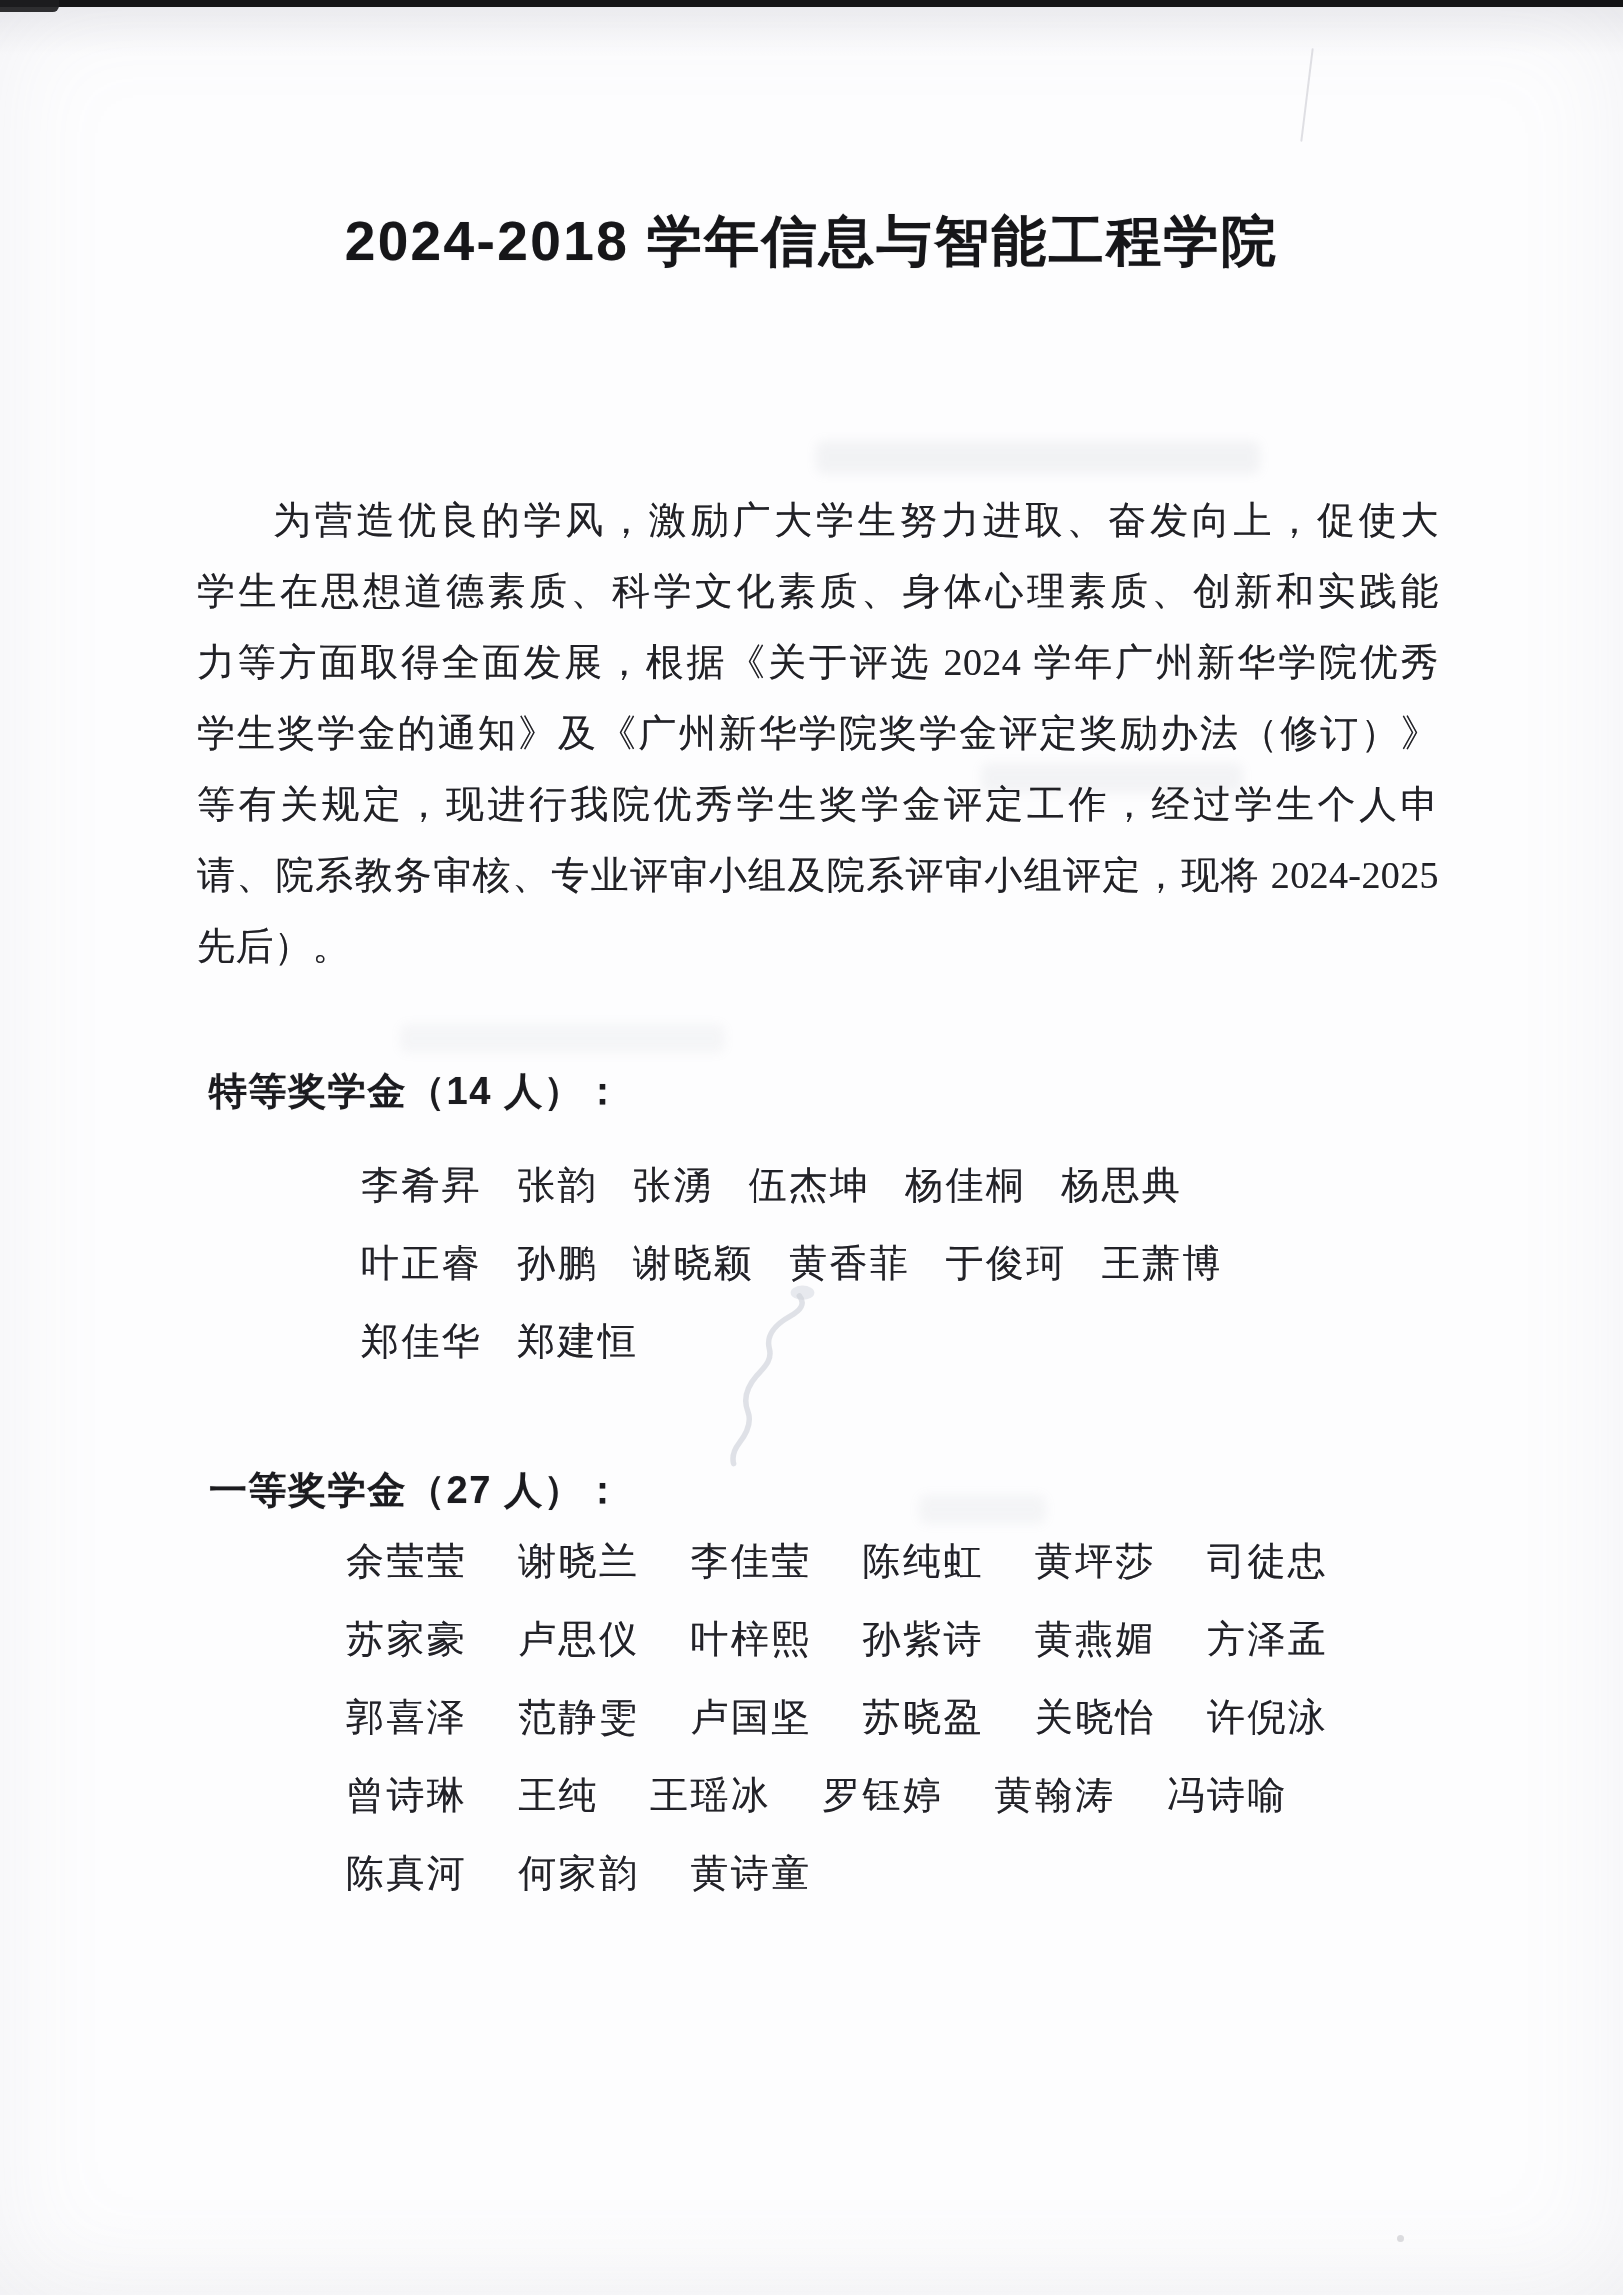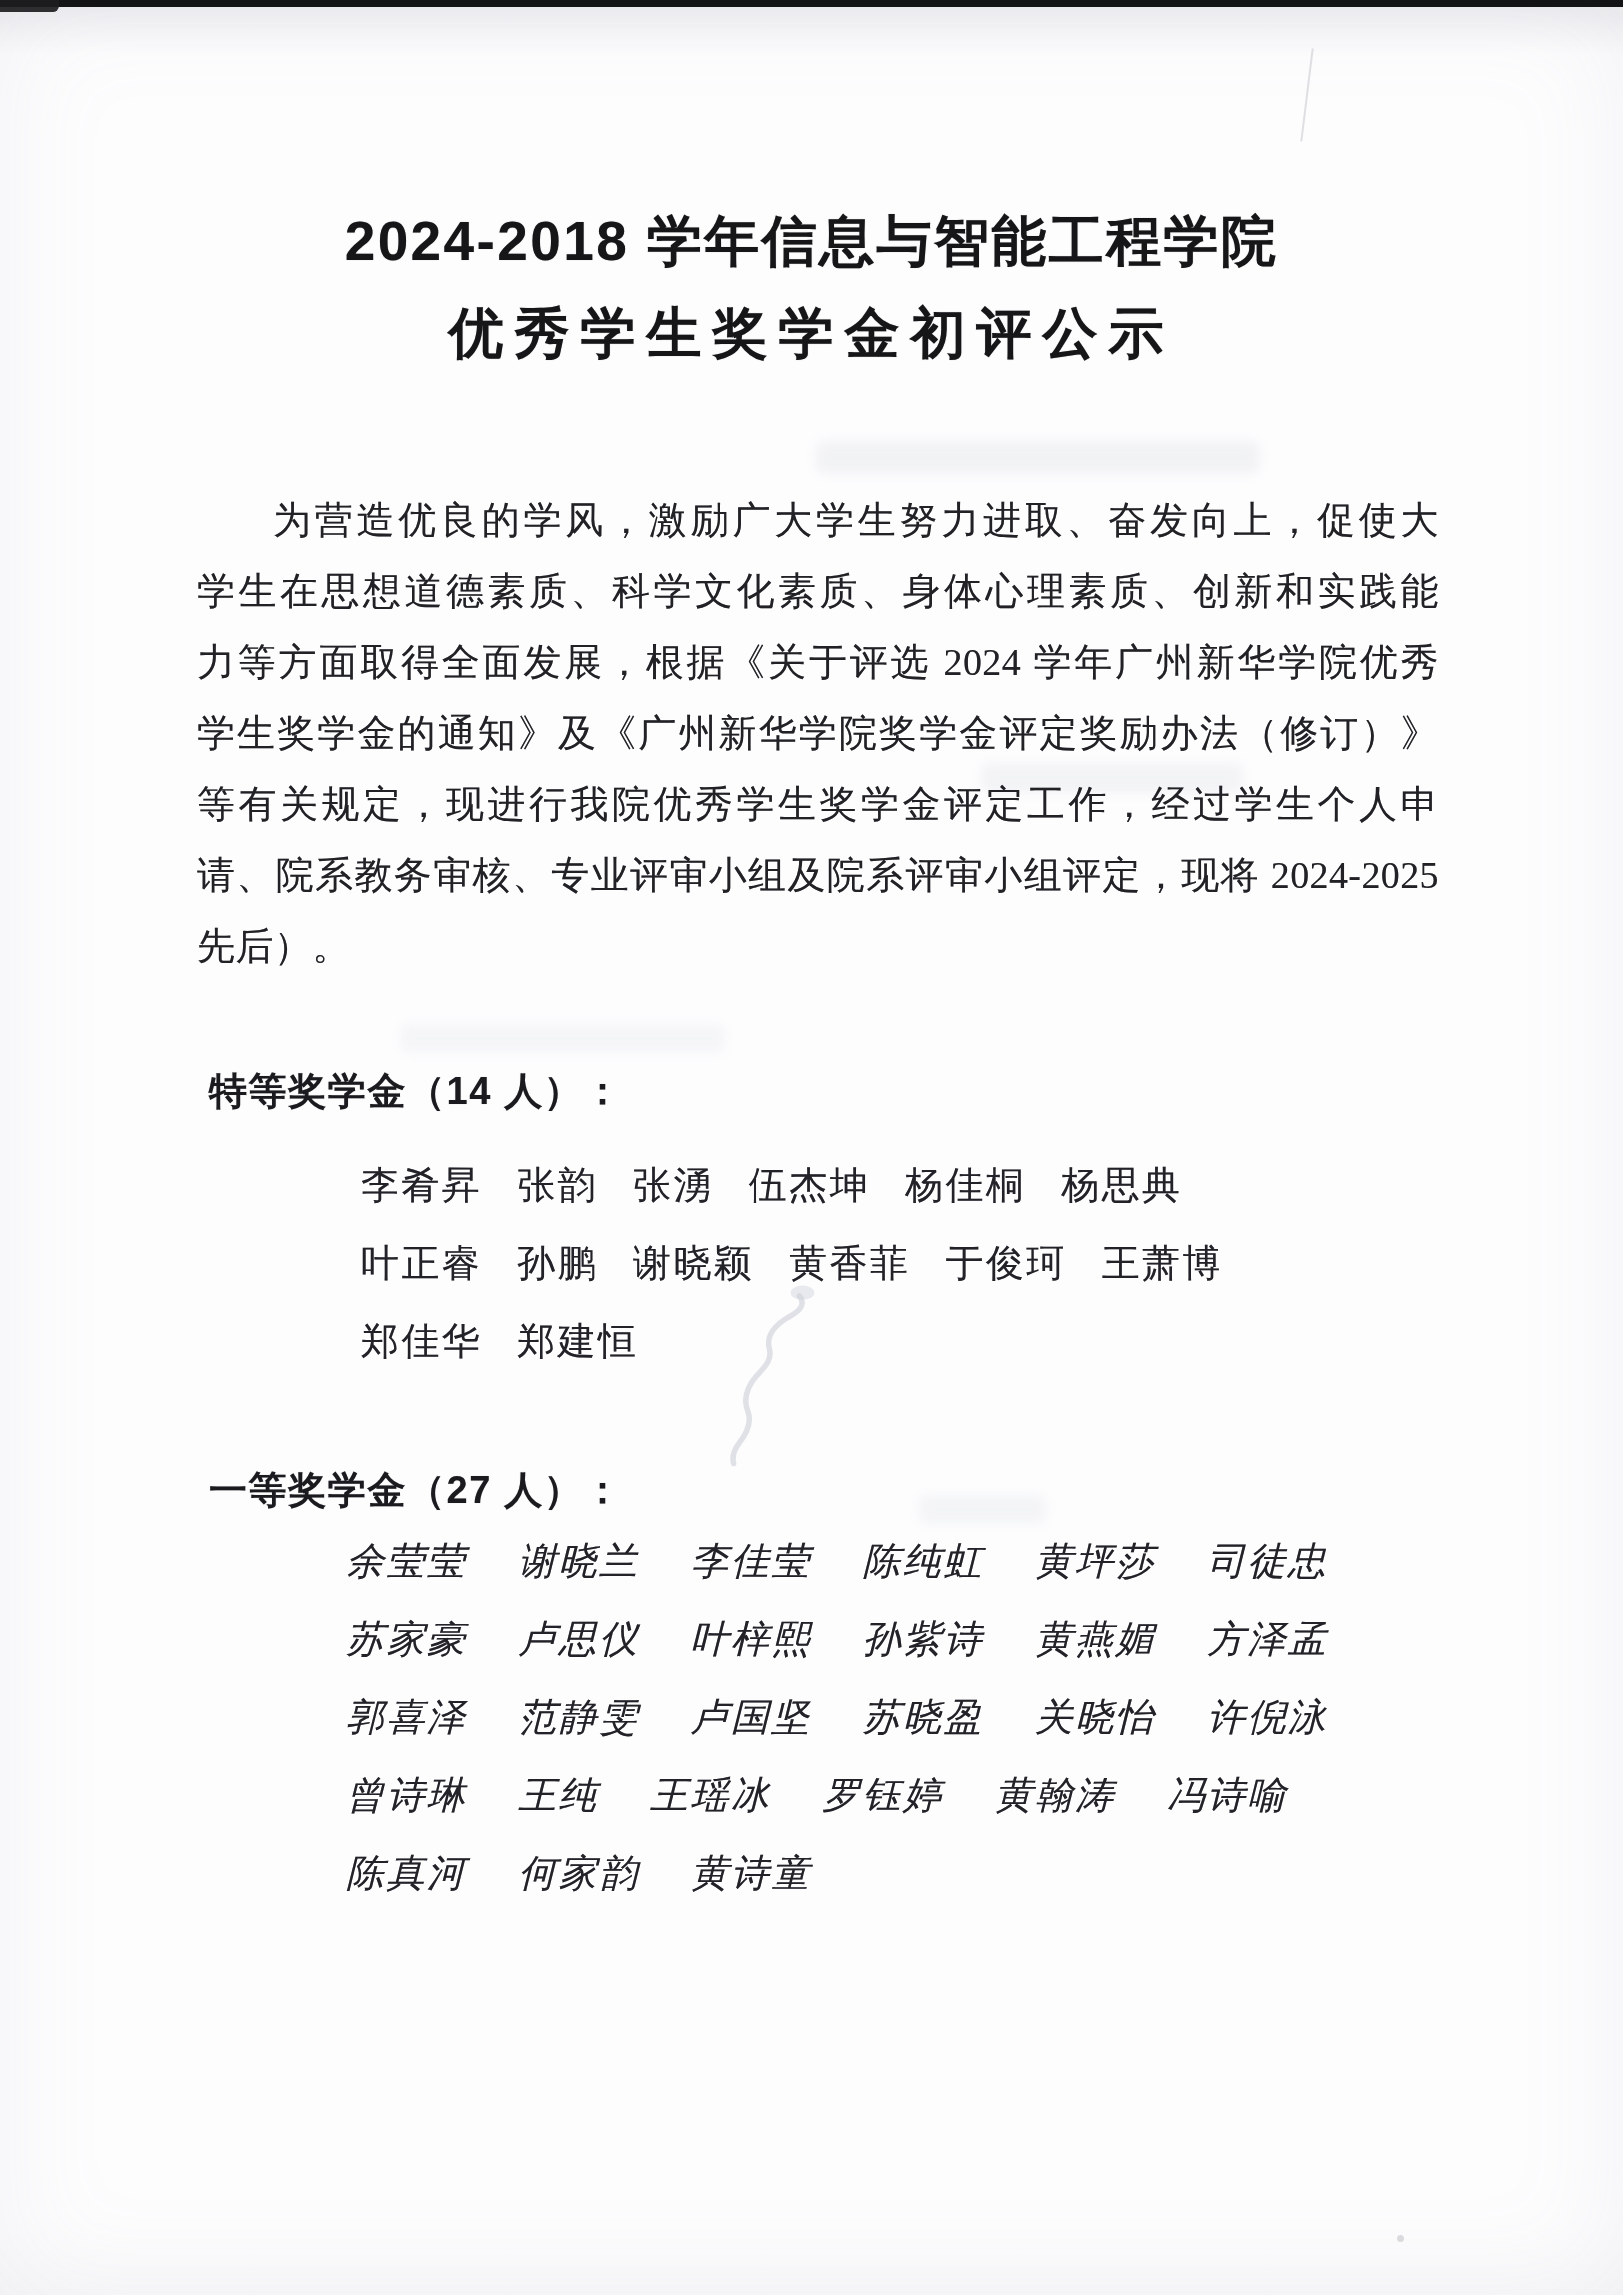--- a/index.html
+++ b/index.html
@@ -79,21 +79,21 @@
   .rows { position: absolute; display: flex; flex-direction: column; }
   #sec0-rows { top: 1146px; left: 361px; }
   #sec1-rows { top: 1522px; left: 346px; }
   .name-row {
     display: flex; align-items: center;
     font-size: 38px; letter-spacing: 2.4px;
     color: #222228;
     text-shadow: 0 0 0.6px rgba(30,30,35,.4);
   }
   #sec0-rows .name-row { height: 78px; column-gap: 35px; }
-  #sec1-rows .name-row { height: 78px; column-gap: 51px; font-style: italic; }
+  #sec1-rows .name-row { height: 78px; column-gap: 51px; }
   .name { white-space: nowrap; }
 </style>
 </head>
 <body>
 
 <div class="page">
 
   <div class="scan-topbar"></div>
   <div class="scan-corner"></div>
   <div class="scan-diagonal"></div>
@@ -104,21 +104,20 @@
   <div class="ghost g4"></div>
   <div class="scan-dot"></div>
 
   <svg class="smudge" width="190" height="190" viewBox="0 0 240 240">
     <ellipse cx="132" cy="16" rx="15" ry="9" fill="#c0c5d0" opacity="0.55"></ellipse>
     <path d="M 128 20 c 8 10 2 18 -12 26 c -18 10 -30 24 -26 40 c 4 15 -5 23 -16 35 c -12 14 -17 30 -11 45 c 5 13 -1 27 -11 40 c -7 9 -9 18 -7 26" fill="none" stroke="#b2b7c3" stroke-width="7" stroke-linecap="round" opacity="0.6"></path>
   </svg>
 
   <h1 class="title">
     <span class="title-line1">2024-2018 学年信息与智能工程学院</span>
-    <span class="title-line2">优秀学生奖学金初评公示</span>
   </h1>
 
   <div class="paragraph">
       <div class="para-line first">为营造优良的学风，激励广大学生努力进取、奋发向上，促使大</div>
       <div class="para-line">学生在思想道德素质、科学文化素质、身体心理素质、创新和实践能</div>
       <div class="para-line">力等方面取得全面发展，根据《关于评选 2024 学年广州新华学院优秀</div>
       <div class="para-line">学生奖学金的通知》及《广州新华学院奖学金评定奖励办法（修订）》</div>
       <div class="para-line">等有关规定，现进行我院优秀学生奖学金评定工作，经过学生个人申</div>
       <div class="para-line">请、院系教务审核、专业评审小组及院系评审小组评定，现将 2024-2025</div>
       <div class="para-line last">先后）。</div>

